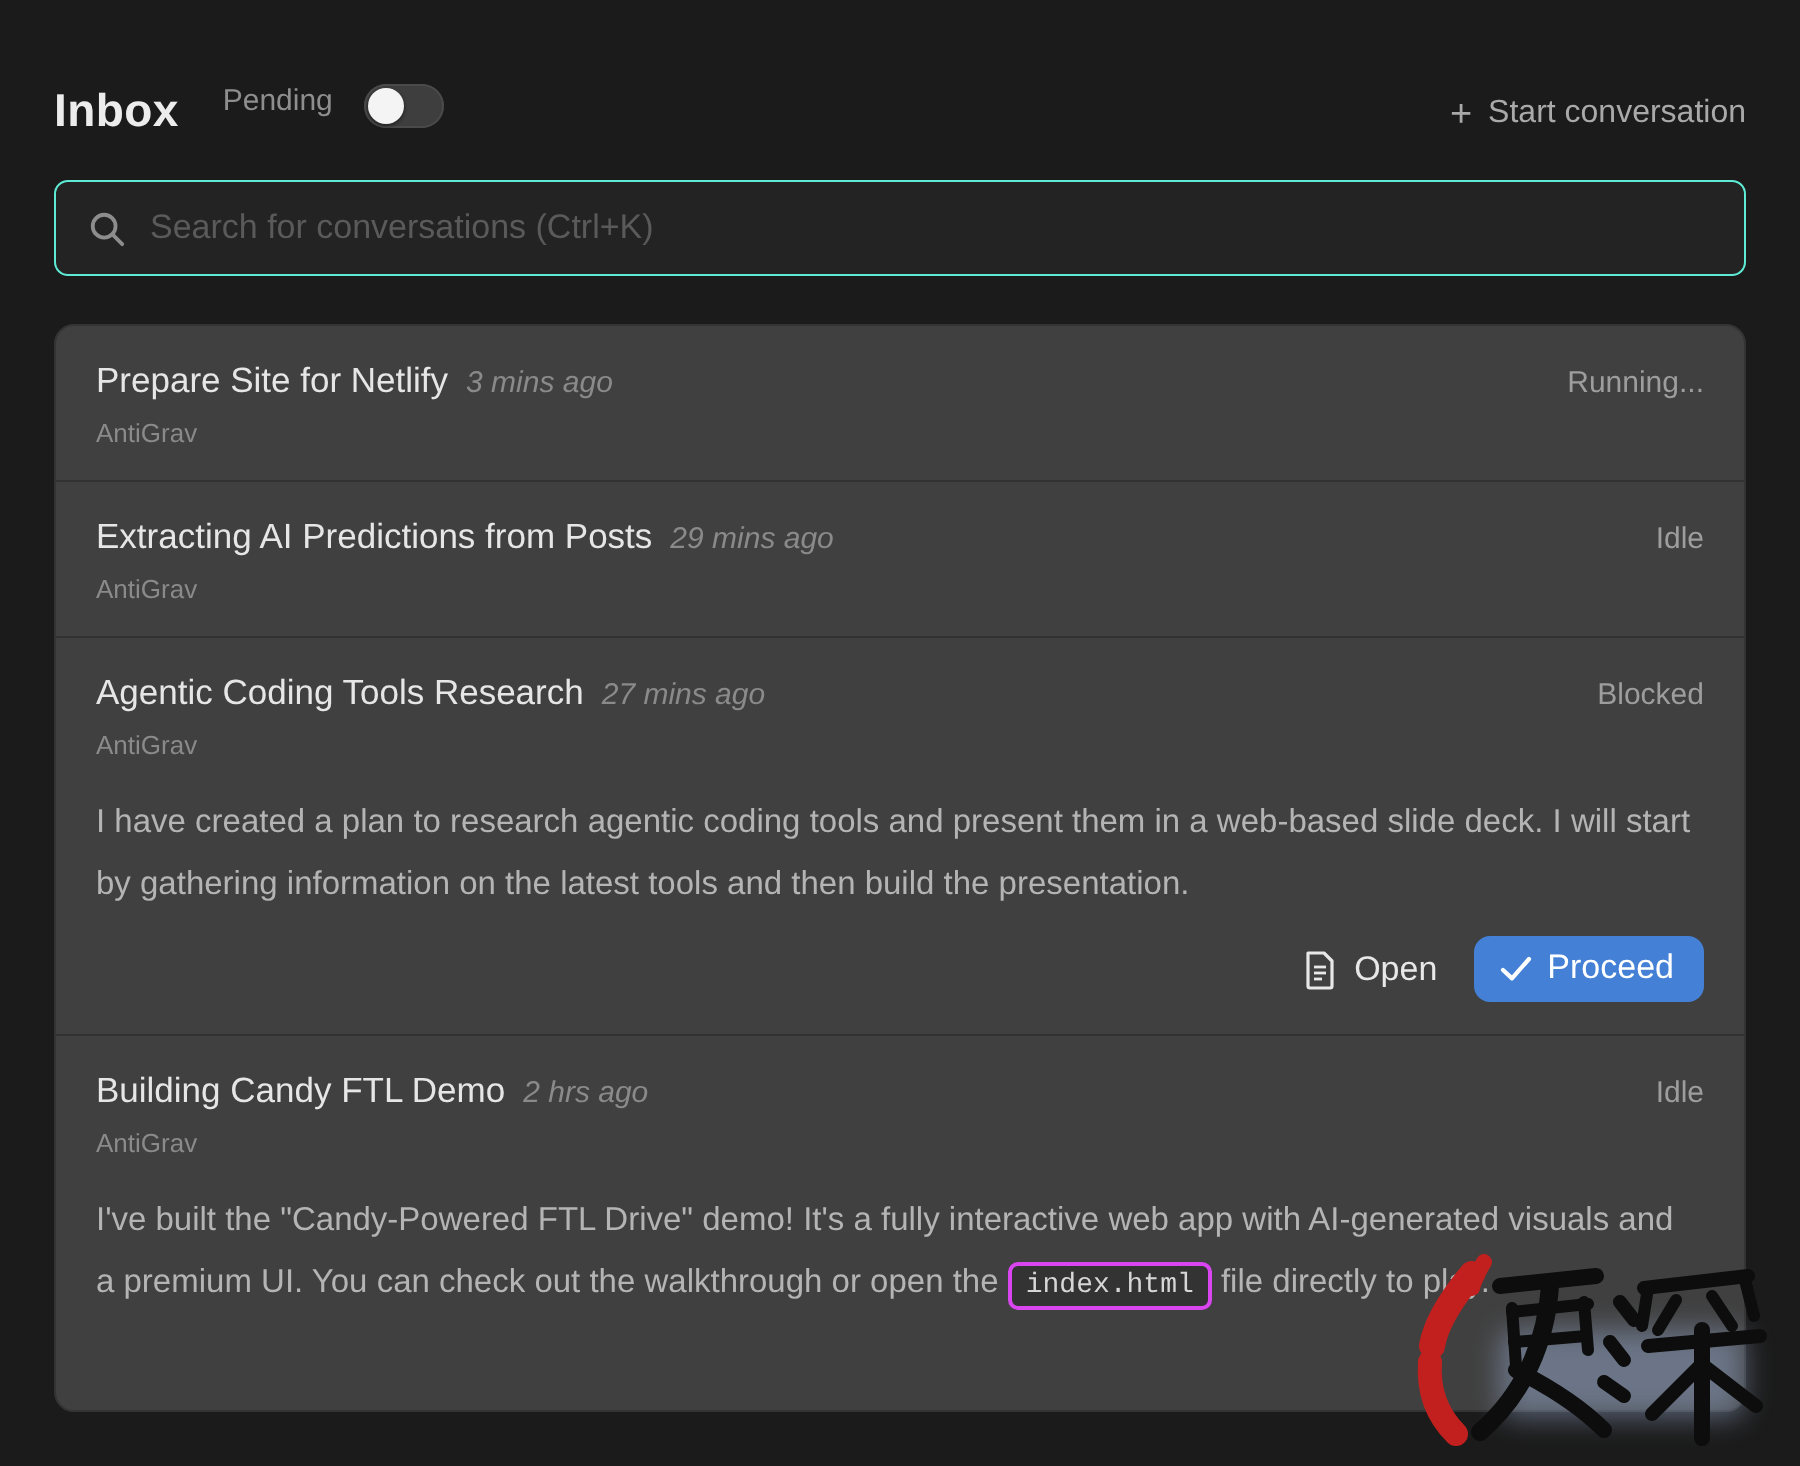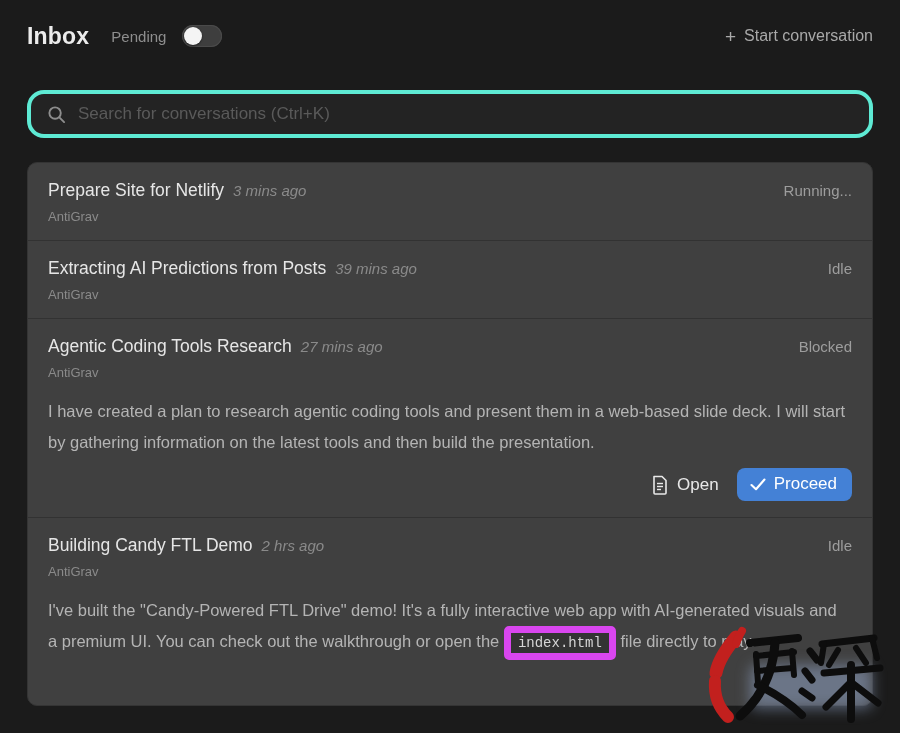--- a/index.html
+++ b/index.html
@@ -7,21 +7,22 @@
     width: 900px; height: 733px;
     background: #1b1b1b;
     font-family: "Liberation Sans", sans-serif;
     overflow: hidden;
     position: relative;
   }
   .page { padding: 0 27px; position: relative; height: 100%; }
 
   
   .header {
-    display: flex; align-items: center;
+    display: flex; 
+    padding-top: 42px;
     height: 72px;
   }
   .inbox-title {
     color: #ececec; font-size: 23px; font-weight: 700;
     letter-spacing: .2px;
   }
   .pending-label {
     color: #8e8e8e; font-size: 15px; margin-left: 22px;
   }
   .toggle {
@@ -44,22 +45,22 @@
     color: #a9a9a9; font-size: 16px;
     font-family: "Liberation Sans", sans-serif;
   }
   .plus-glyph { font-size: 19px; color: #a9a9a9; line-height: 1; }
 
   
   .search-bar {
     margin-top: 18px;
     height: 48px;
     background: #232323;
-    border: 4px solid #5eead4;
-    border-radius: 17px;
+    border: 1px solid #5eead4;
+    border-radius: 7px;
     display: flex; align-items: center;
     padding: 0 16px;
   }
   .search-bar svg { flex: 0 0 auto; }
   .search-input {
     flex: 1; background: transparent; border: none; outline: none;
     color: #cfcfcf; font-size: 17px; margin-left: 12px;
     font-family: "Liberation Sans", sans-serif;
   }
   .search-input::placeholder { color: #5a5a5a; opacity: 1; }
@@ -85,21 +86,21 @@
   .conv-status { margin-left: auto; color: #9d9d9d; font-size: 15px; }
   .conv-agent { color: #8a8a8a; font-size: 13px; margin-top: 8px; }
   .conv-message {
     color: #b4b4b4; font-size: 16.5px; line-height: 1.88;
     margin-top: 16px; padding-right: 6px;
   }
   .code-chip {
     font-family: "Liberation Mono", monospace;
     font-size: 14px;
     background: #333333;
-    border: 7px solid #d946ef;
+    border: 2px solid #d946ef;
     border-radius: 5px;
     padding: 2px 7px;
     color: #d6d6d6;
     white-space: nowrap;
   }
 
   
   .actions {
     display: flex; justify-content: flex-end; align-items: center;
     gap: 16px; margin-top: 10px;
@@ -170,21 +171,21 @@
         <span class="conv-title">Prepare Site for Netlify</span>
         <span class="conv-time">3 mins ago</span>
         <span class="conv-status">Running...</span>
       </div>
       <div class="conv-agent">AntiGrav</div>
     </div>
 
     <div class="conv-item">
       <div class="conv-head">
         <span class="conv-title">Extracting AI Predictions from Posts</span>
-        <span class="conv-time">39 mins ago</span>
+        <span class="conv-time">29 mins ago</span>
         <span class="conv-status">Idle</span>
       </div>
       <div class="conv-agent">AntiGrav</div>
     </div>
 
     <div class="conv-item">
       <div class="conv-head">
         <span class="conv-title">Agentic Coding Tools Research</span>
         <span class="conv-time">27 mins ago</span>
         <span class="conv-status">Blocked</span>

